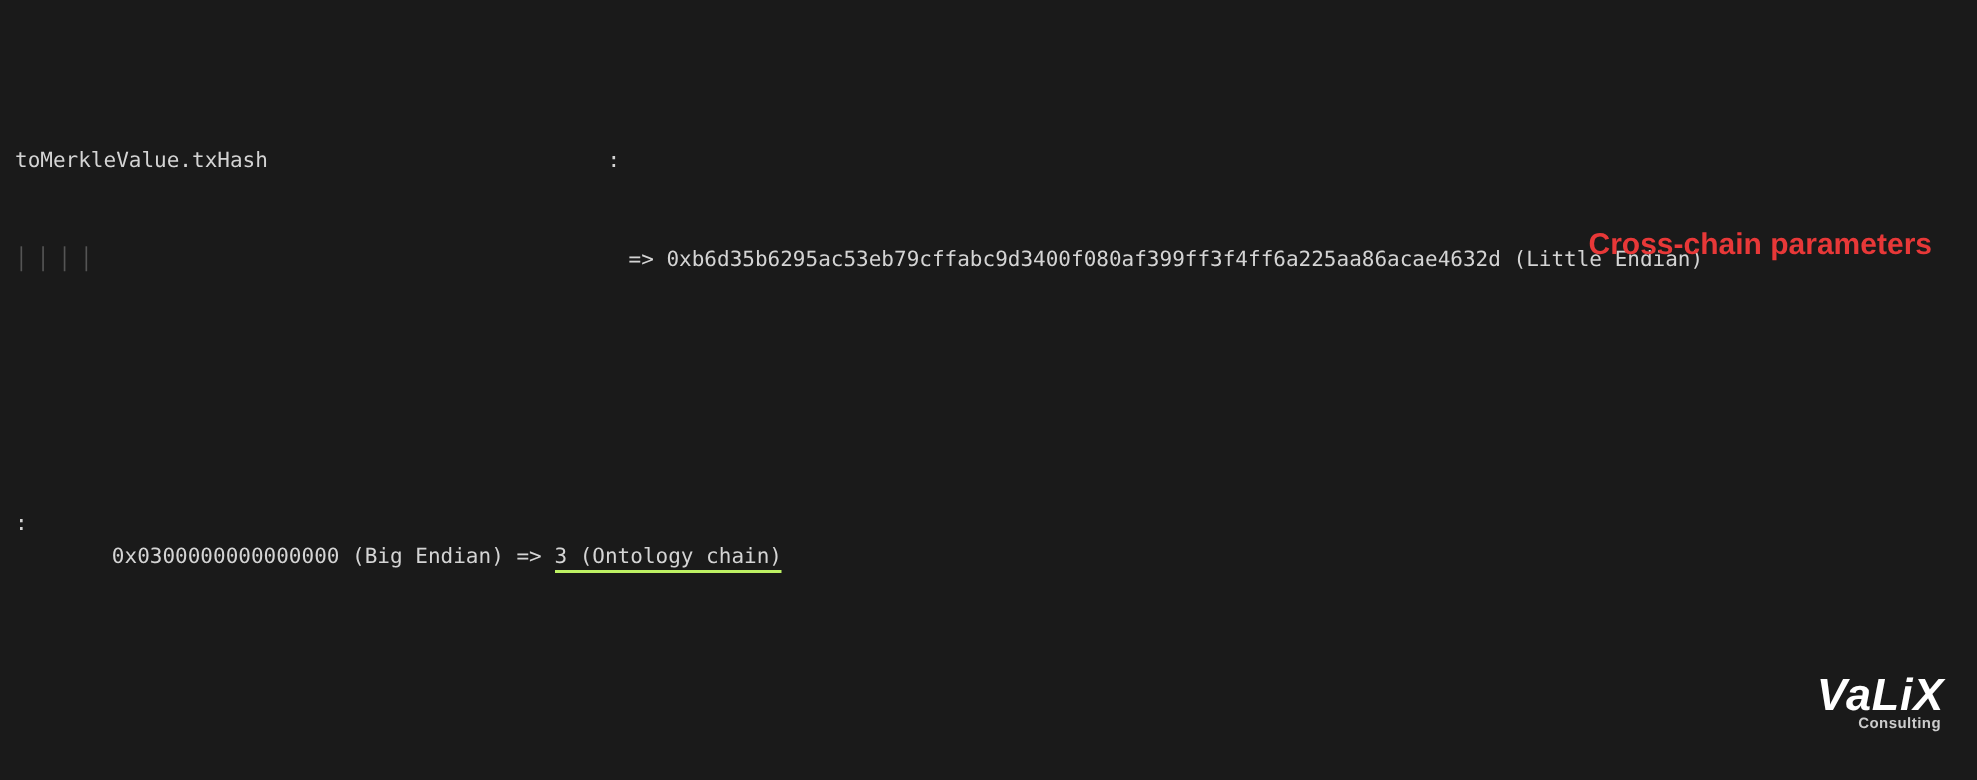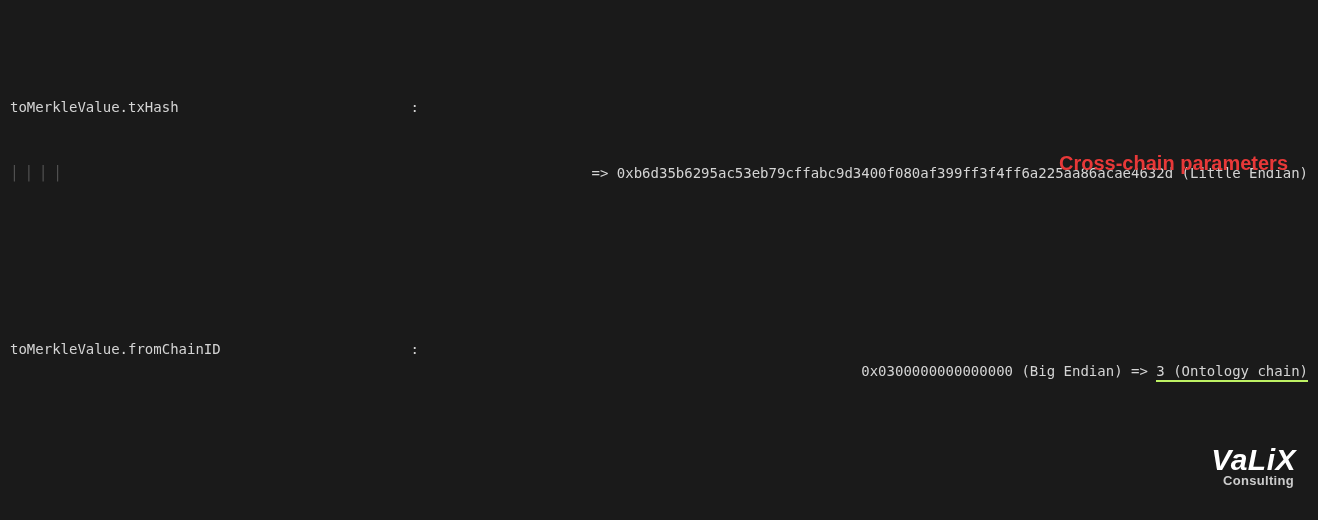--- a/index.html
+++ b/index.html
@@ -16,21 +16,20 @@
   }
   .container {
     padding: 8px 10px 10px 10px;
     line-height: 22px;
     white-space: pre;
   }
   .row {
     display: flex;
     align-items: baseline;
     min-height: 22px;
-    text-align: right;
   }
   .key-col {
     width: 395px;
     flex: none;
     display: flex;
   }
   .pipes {
     color: #555;
     letter-spacing: 6px;
     margin-right: 4px;
@@ -64,21 +63,21 @@
     bottom: 32px;
     font-family: "Helvetica Neue", "Arial", sans-serif;
     color: #fff;
     font-weight: 700;
     font-size: 30px;
     font-style: italic;
     letter-spacing: 0.5px;
   }
   .logo .x { color: #fff; }
   .logo .sub {
-    font-size: 13px;
+    font-size: 10px;
     font-weight: 600;
     font-style: normal;
     letter-spacing: 0.3px;
     display: block;
     text-align: right;
     margin-top: -4px;
     margin-right: 2px;
     color: #ccc;
   }
 </style>
@@ -94,21 +93,20 @@
   </div>
   <div class="row">
     <div class="key-col"><span class="pipes">││││</span></div>
     <div class="colon"></div>
     <div class="val-col"><span>=&gt; 0xb6d35b6295ac53eb79cffabc9d3400f080af399ff3f4ff6a225aa86acae4632d (Little Endian)</span></div>
   </div>
   <div class="blank"></div>
 
   
   <div class="row">
-    <div class="key-col"><span>toMerkleValue.fromChainID</span></div>
     <div class="colon">:</div>
     <div class="val-col">
       <span>0x0300000000000000 (Big Endian) =&gt; </span><span class="underline-red">3 (Ontology chain)</span>
     </div>
   </div>
   <div class="blank"></div>
 
   
   
   

